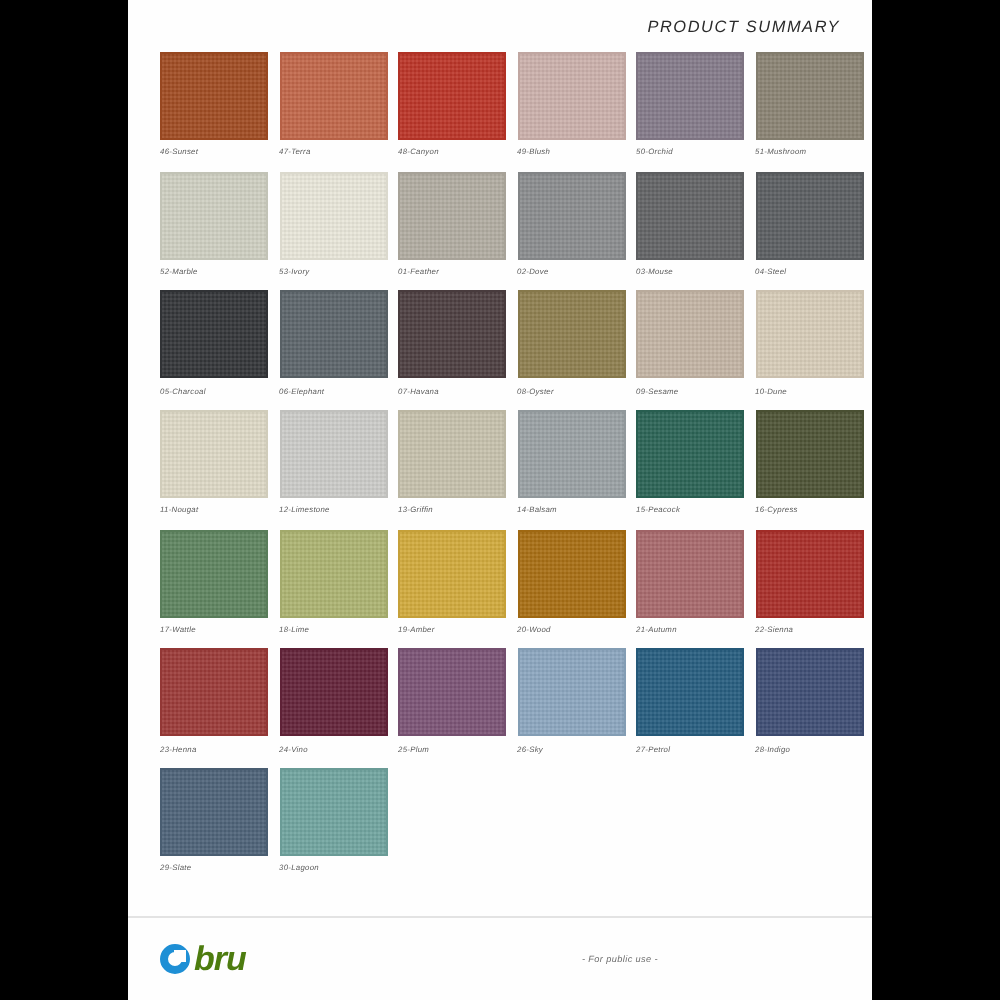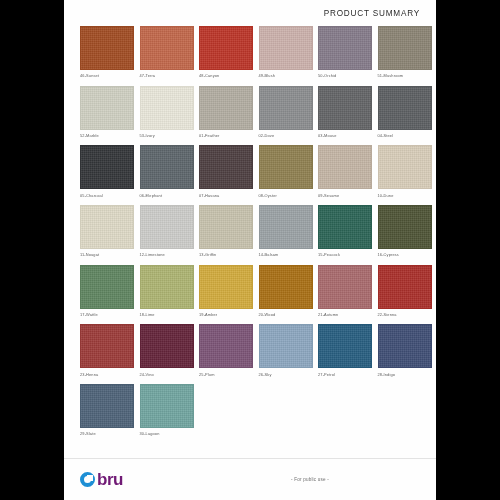--- a/index.html
+++ b/index.html
@@ -5,21 +5,21 @@
   html,body{margin:0;padding:0;}
   body{
     width:500px;height:500px;background:#000;
     font-family:"Liberation Sans", sans-serif;
     overflow:hidden;
   }
   #page{
     position:absolute;left:64px;top:0;width:372px;height:500px;
     background:#fefefe;
     box-sizing:border-box;
-    display:flex;flex-direction:column;
+    display:flex;flex-direction:column;font-style:italic;
   }
   #header{
     height:26px;flex:0 0 26px;
     display:flex;align-items:center;justify-content:flex-end;
     padding-right:16px;box-sizing:border-box;
   }
   #doc-title{
     font-size:8.2px;letter-spacing:0.8px;color:#2a2a2a;
     font-weight:400;
   }
@@ -70,21 +70,21 @@
     border:4px solid #1e8fd5;
     box-sizing:border-box;
     position:relative;
   }
   #logo-mark::after{
     content:"";position:absolute;
     width:6px;height:6px;background:#fefefe;
     right:-2px;top:-1px;transform:rotate(0deg);
   }
   #logo-text{
-    font-size:17px;font-weight:700;color:#701a75;
+    font-size:17px;font-weight:700;color:#4d7c0f;
     letter-spacing:-0.5px;line-height:1;
     margin-left:1px;
   }
   #footer-note{
     position:absolute;left:0;right:0;
     text-align:center;
     font-size:4.6px;color:#6f6f6f;
     letter-spacing:0.2px;
     padding-left:120px;
   }

